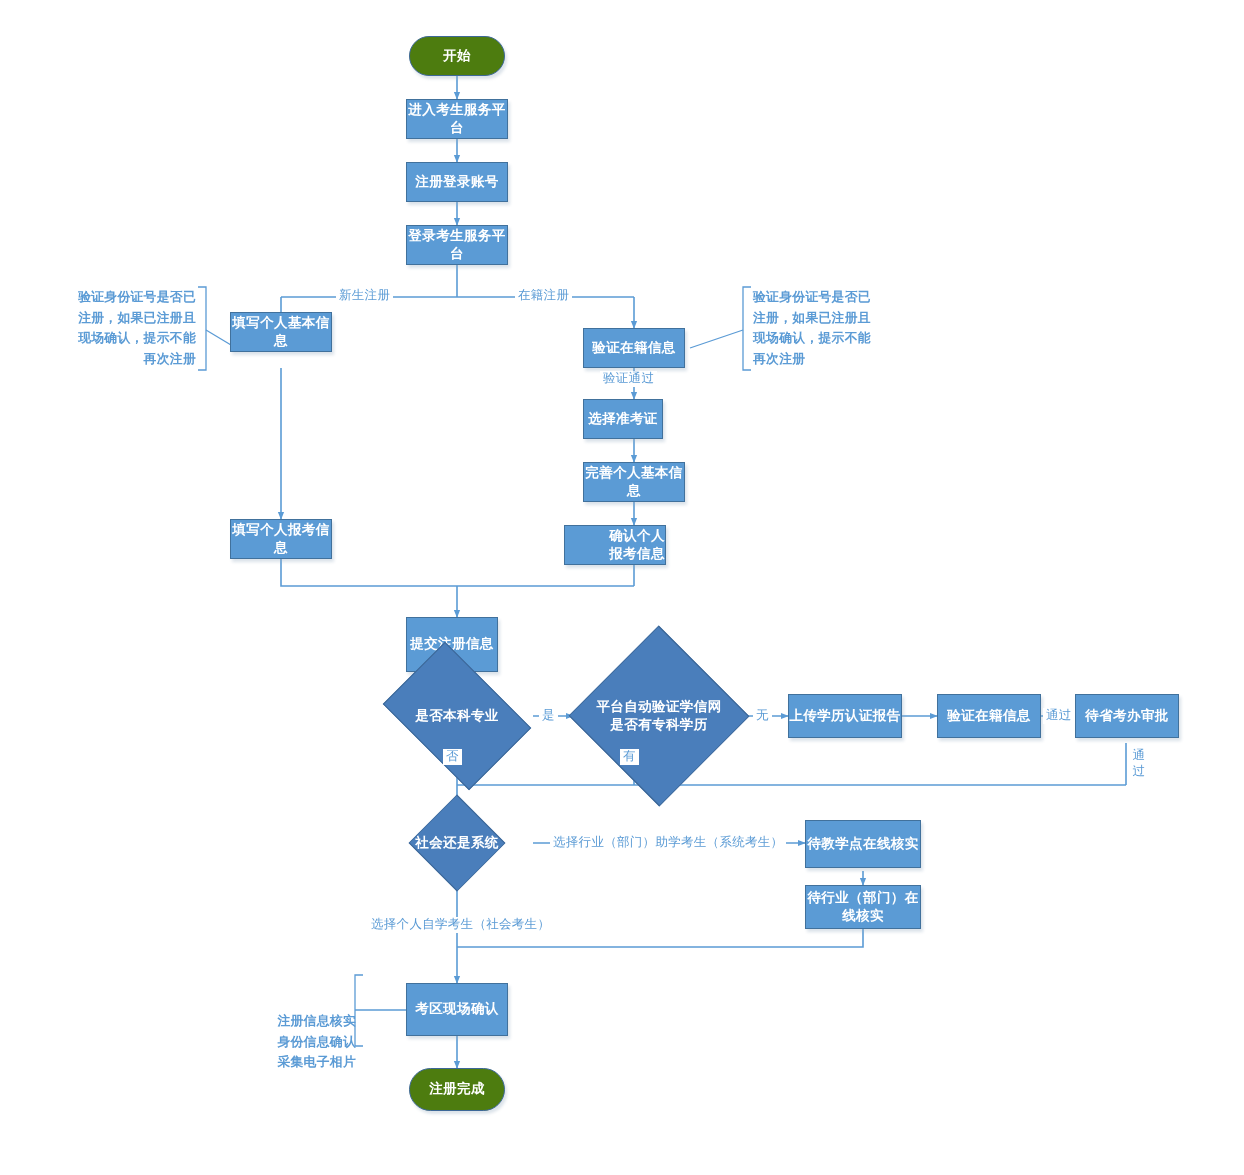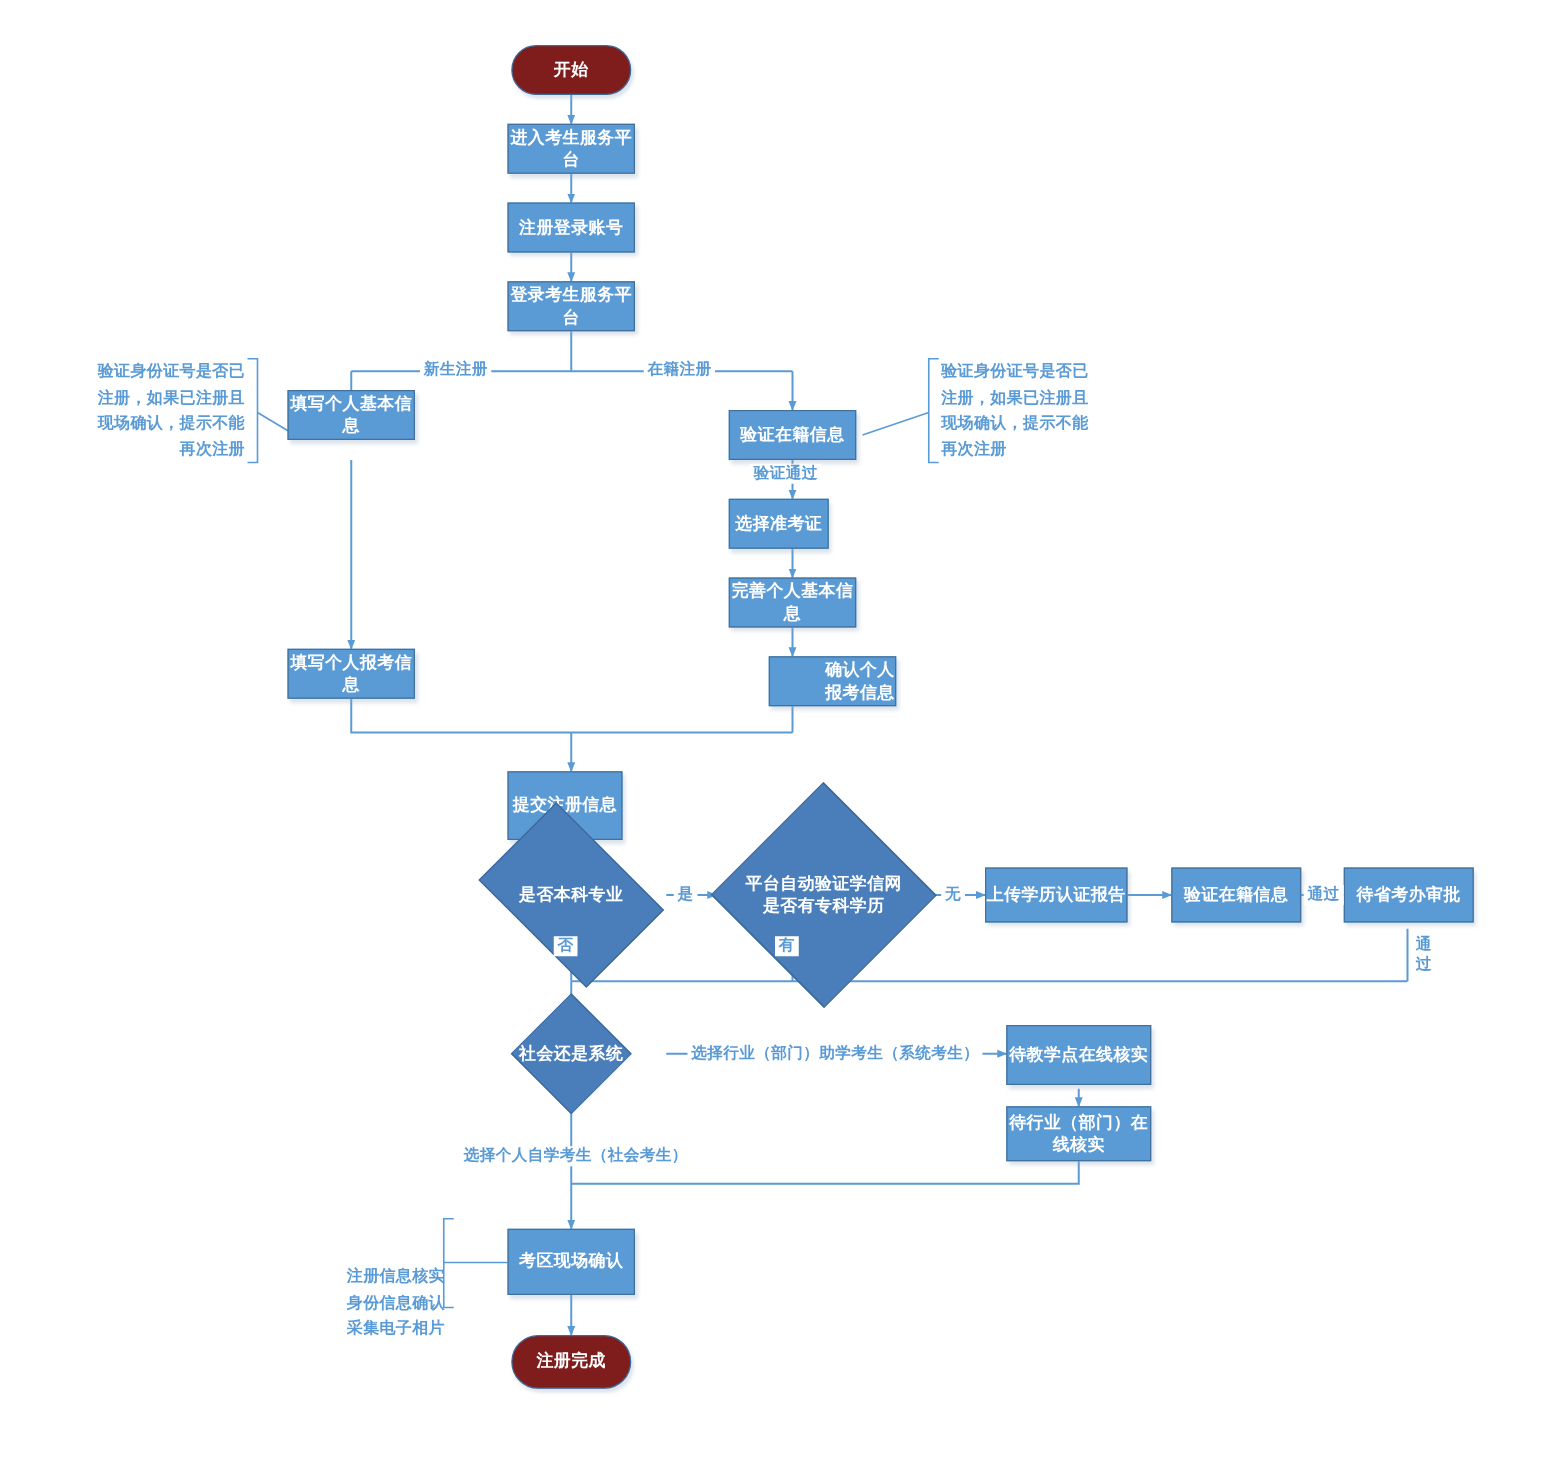--- a/index.html
+++ b/index.html
@@ -37,21 +37,21 @@
     line-height: 1.35;
     letter-spacing: 0.4px;
     font-weight: 600;
   }
   .node.process {
     background: #5B9BD5;
     border: 1px solid #41719C;
     box-shadow: 2px 3px 3px rgba(150,170,190,0.33);
   }
   .node.terminal {
-    background: #7f1d1d;
+    background: #4d7c0f;
     border: 1px solid #3D6898;
     border-radius: 26px;
     box-shadow: 2px 3px 3px rgba(150,170,190,0.33);
   }
   .node.decision {
     background: transparent;
     border: none;
     box-shadow: none;
   }
   .diamond-shape {
@@ -70,21 +70,21 @@
     font-weight: 600;
     font-size: 13.5px;
     line-height: 1.3;
     white-space: nowrap;
   }
   .edge-label {
     position: absolute;
     color: #5B9BD5;
     font-size: 12.5px;
     line-height: 1.25;
-    font-weight: 700;
+    font-weight: 400;
     background: #ffffff;
     padding: 0 3px;
     white-space: nowrap;
     letter-spacing: 0.3px;
   }
   .edge-label.vert {
     white-space: normal;
     width: 14px;
     text-align: center;
     padding: 2px 1px;
@@ -207,21 +207,21 @@
   </div>
 
   <div class="node process" style="left:583px; top:399px; width:80px; height:40px;">
     <span>选择准考证</span>
   </div>
 
   <div class="node process" style="left:583px; top:462px; width:102px; height:40px;">
     <span>完善个人基本信息</span>
   </div>
 
-  <div class="node process" style="left:615px; top:525px; width:102px; height:40px;padding-left:44px;">
+  <div class="node process" style="left:564px; top:525px; width:102px; height:40px;padding-left:44px;">
     <span>确认个人报考信息</span>
   </div>
 
   <div class="node process" style="left:230px; top:519px; width:102px; height:40px;">
     <span>填写个人报考信息</span>
   </div>
 
   <div class="node process" style="left:406px; top:617px; width:92px; height:55px;">
     <span>提交注册信息</span>
   </div>

